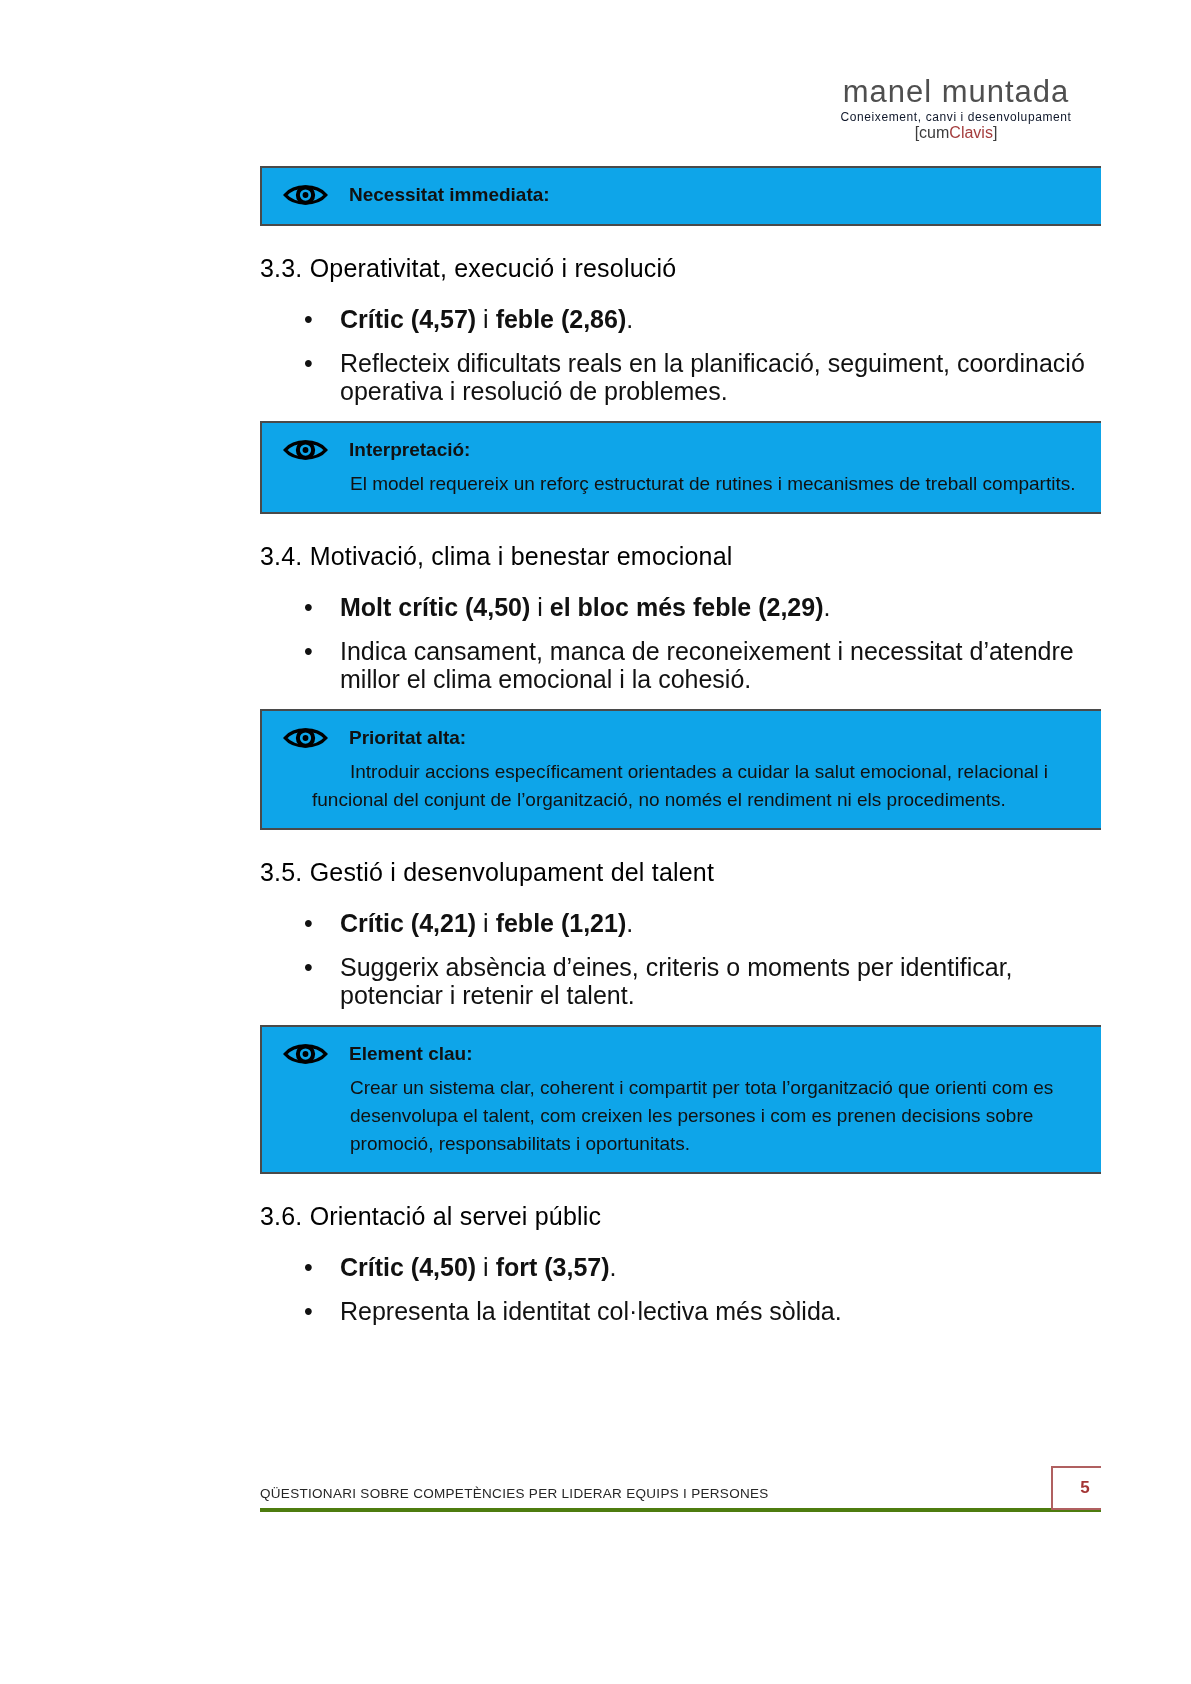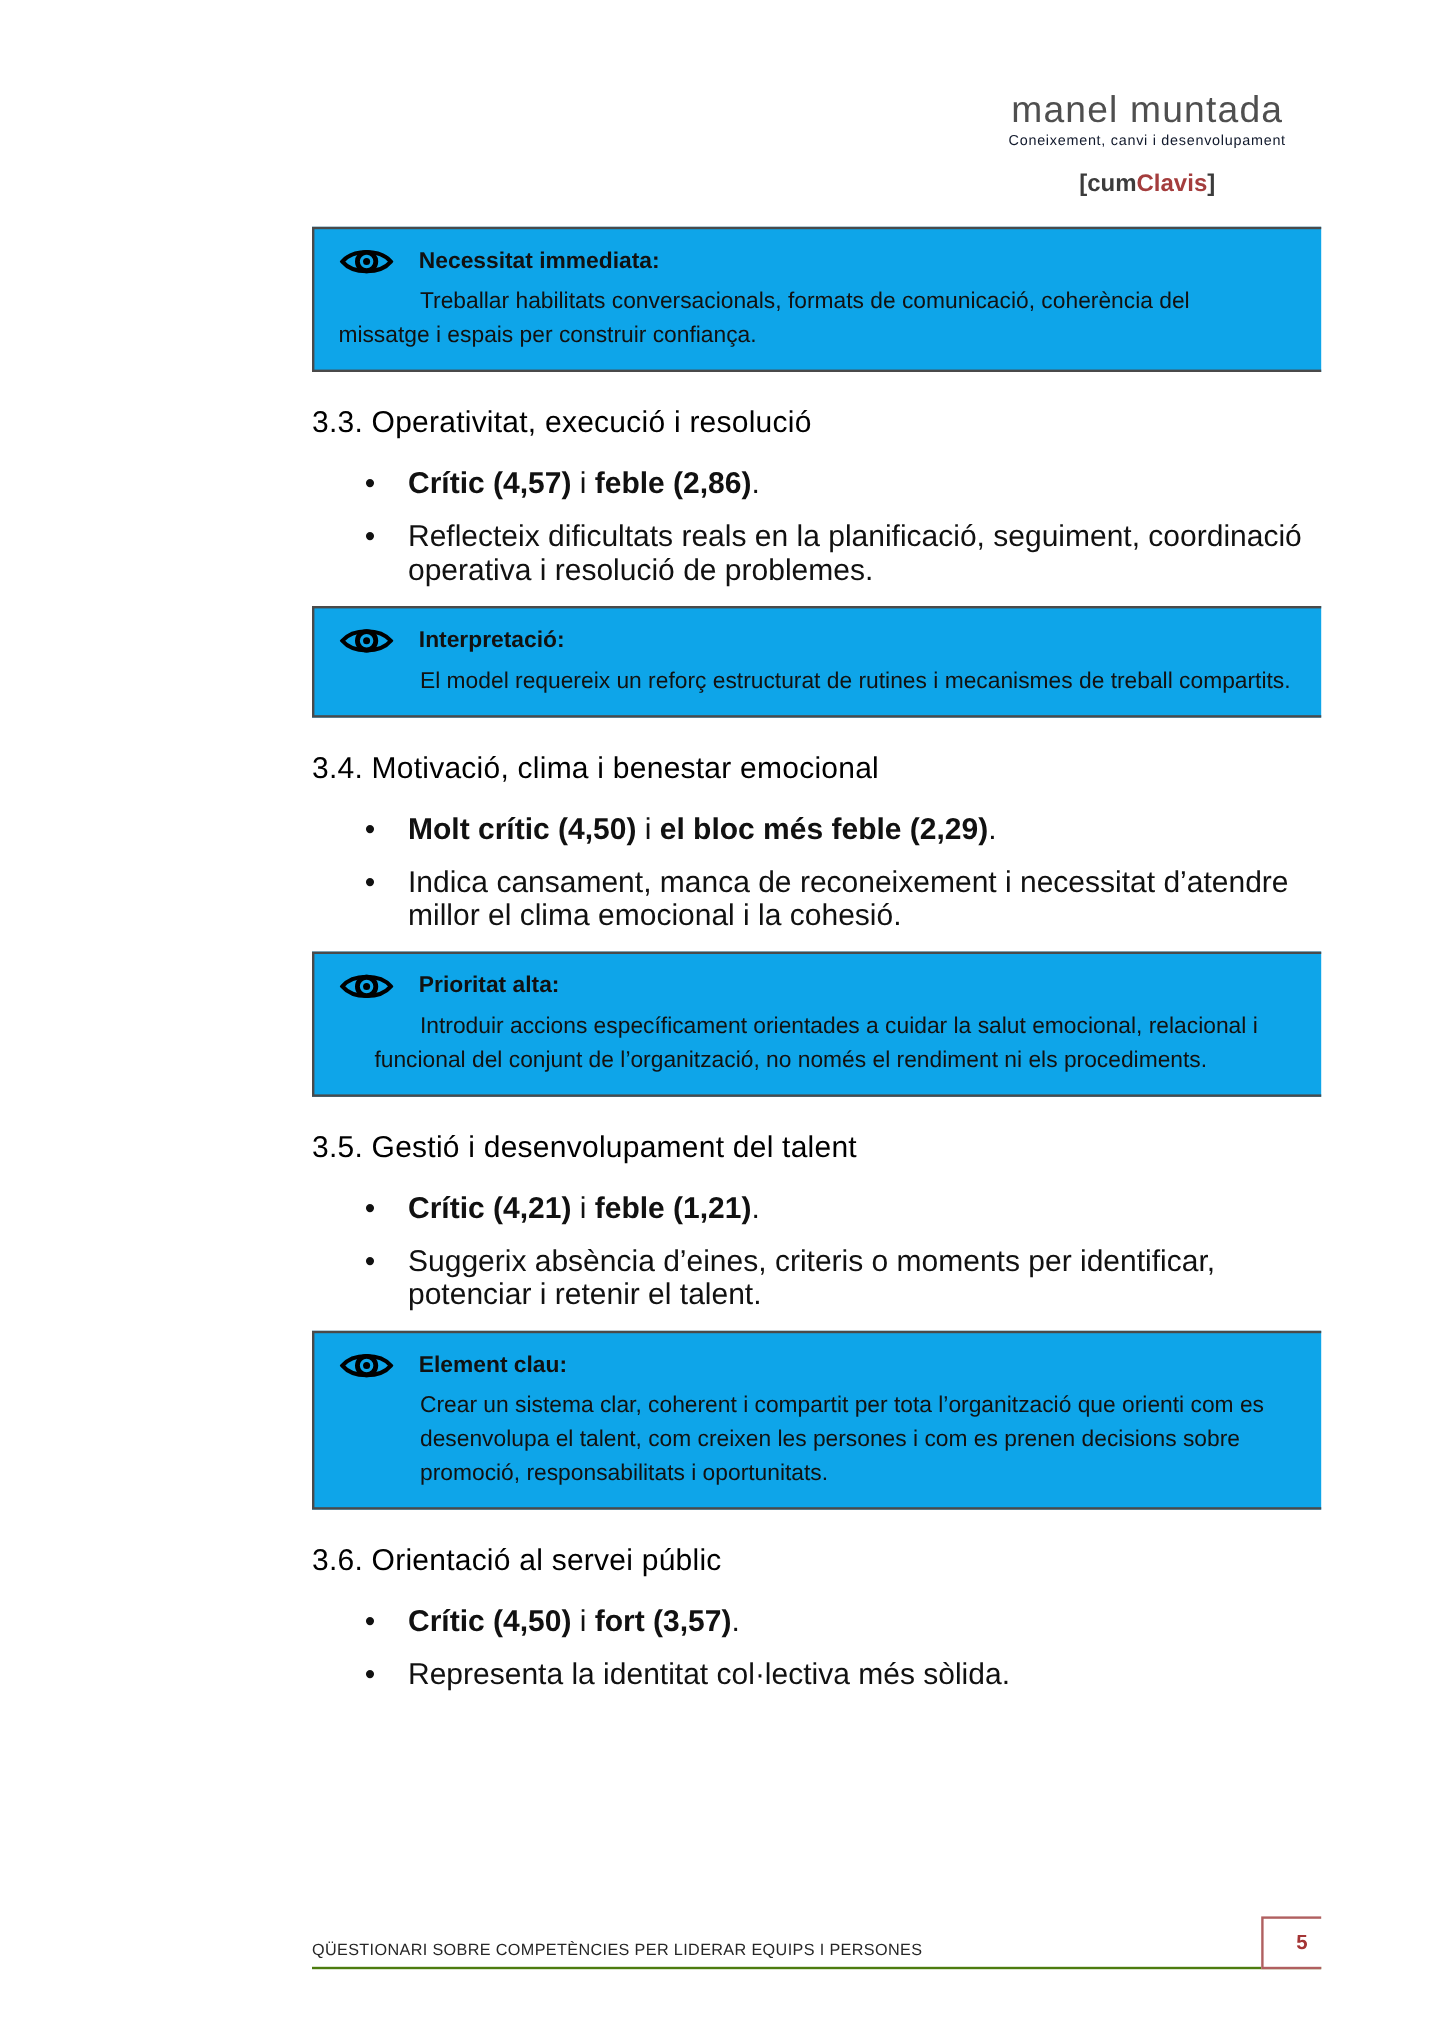--- a/index.html
+++ b/index.html
@@ -10,21 +10,21 @@
   }
   .content { position:absolute; left:170px; top:0; width:852px; }
 
   
   .header-block {
     margin:76px 6px 24px auto; width:300px;
     display:flex; flex-direction:column; align-items:center;
   }
   .header-title { font-size:31px; color:#4f4f4f; letter-spacing:1px; line-height:1.05; white-space:nowrap; }
   .header-subtitle { font-size:12px; color:#0f172a; letter-spacing:0.6px; margin-top:1px; white-space:nowrap; }
-  .header-brand { font-size:20px; color:#3c3c3c; margin-top:18px; white-space:nowrap;font-weight:bold; }
+  .header-brand { font-size:16px; color:#3c3c3c; margin-top:0; white-space:nowrap; }
   .brand-red { color:#a43d3d; }
 
   
   .callout { border:2px solid #4a4a4a; padding:12px 12px 14px 12px; background:#0ea5e9; }
   .callout-head { display:flex; align-items:center; margin-left:9px; }
   .eye { width:45px; height:30px; margin-right:21px; flex:0 0 auto; }
   .callout-title { font-weight:bold; font-size:19px; color:#111; }
   .callout-body p { margin:5px 0 0 0; font-size:19px; line-height:28px; color:#111; }
   .v-hang  { margin-left:8px !important; text-indent:68px; max-width:745px; }
   .v-hang2 { margin-left:8px !important; text-indent:68px; }
@@ -33,21 +33,21 @@
 
   h2.section-heading { font-size:25px; font-weight:normal; color:#000; margin:28px 0 22px 0; letter-spacing:0.2px; }
   .h-gap { margin-top:40px; }
 
   ul.bullets { list-style:none; margin:16px 0 12px 0; padding:0; font-size:25px; line-height:28px; color:#111; }
   ul.bullets li { position:relative; padding-left:80px; margin-bottom:16px; }
   ul.bullets li::before { content:"\2022"; position:absolute; left:44px; top:0; color:#111; }
   .b { font-weight:bold; }
 
   
-  .footer { position:absolute; left:170px; top:1597px; width:859px; height:42px; border-bottom:2px solid #4d7c0f; }
+  .footer { position:absolute; left:170px; top:1466px; width:859px; height:42px; border-bottom:4px solid #4d7c0f; }
   .footer-text { position:absolute; left:0; bottom:7px; font-size:13.5px; letter-spacing:0.3px; color:#262626; white-space:nowrap; }
   .page-num-box {
     position:absolute; right:0; bottom:-2px; width:64px; height:40px;
     border:2px solid #b06060; background:#fff;
     display:flex; align-items:center; justify-content:center;
   }
   .page-num { color:#a43535; font-weight:bold; font-size:17px; }
 </style>
 </head>
 <body>
@@ -62,23 +62,20 @@
     </div>
 
     <div class="callout">
       <div class="callout-head">
         <svg class="eye" viewBox="0 0 40 26">
           <path d="M2 13 C10 3.5, 30 3.5, 38 13 C30 22.5, 10 22.5, 2 13 Z" fill="none" stroke="#000" stroke-width="3"></path>
           <circle cx="20" cy="13" r="6.8" fill="none" stroke="#000" stroke-width="3.6"></circle>
           <circle cx="20" cy="13" r="2.6" fill="#000"></circle>
         </svg>
         <span class="callout-title">Necessitat immediata:</span>
-      </div>
-      <div class="callout-body">
-        <p class="v-hang">Treballar habilitats conversacionals, formats de comunicació, coherència del missatge i espais per construir confiança.</p>
       </div>
     </div>
 
     <h2 class="section-heading">3.3. Operativitat, execució i resolució</h2>
     <ul class="bullets">
       <li><span class="b">Crític (4,57)</span><span> i </span><span class="b">feble (2,86)</span><span>.</span></li>
       <li>Reflecteix dificultats reals en la planificació, seguiment, coordinació operativa i resolució de problemes.</li>
     </ul>
 
     <div class="callout">

